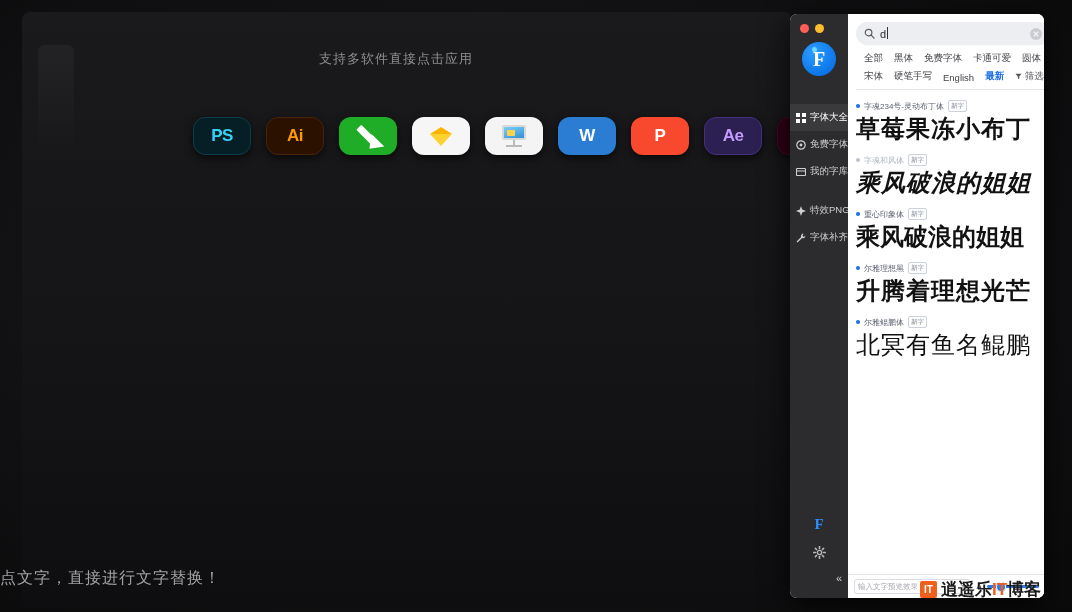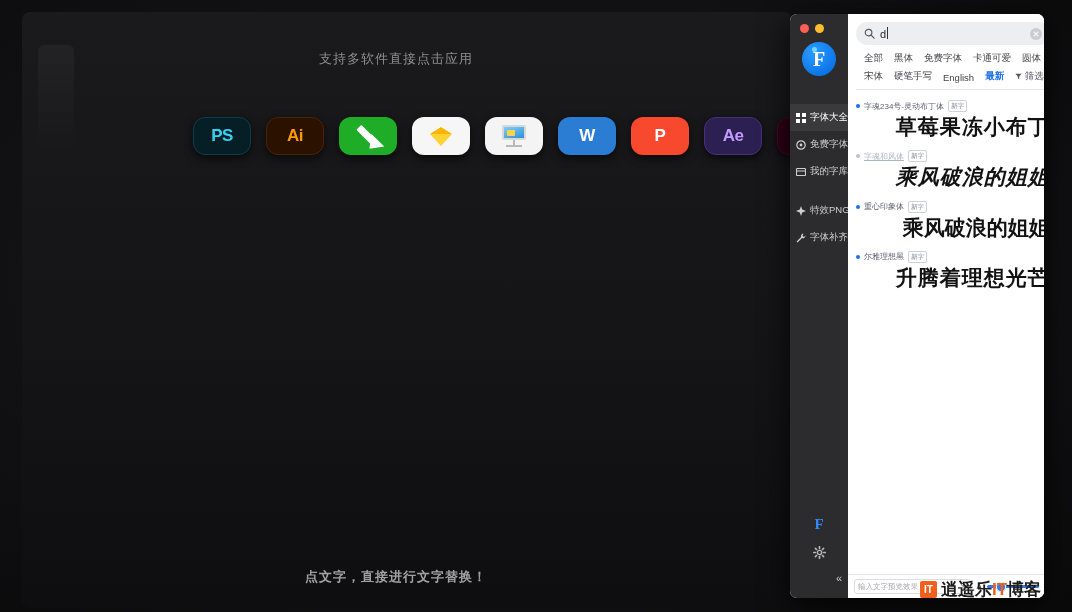--- a/index.html
+++ b/index.html
@@ -26,22 +26,22 @@
     position: absolute; left: 38px; top: 45px; width: 36px; height: 105px;
     background: linear-gradient(180deg,#242427,#18181a);
     border-radius: 6px; opacity: .9;
   }
 
   .hint-top {
     position: absolute; left: 0; top: 50px; width: 792px; text-align: center;
     color: #8e8e92; font-size: 13px; letter-spacing: 1px;
   }
   .hint-bottom {
-    position: absolute; left: 0; top: 568px; width: 792px; text-align: center;
-    color: #a0a0a4; font-size: 13px; letter-spacing: 1px; font-weight: bold;
+    position: absolute; left: 0; top: 568px; width: 792px; 
+    color: #a0a0a4; font-size: 16px; letter-spacing: 1px;
   }
 
   
   .app-row {
     position: absolute; left: 193px; top: 117px;
     display: flex; gap: 15px; align-items: center;
   }
   .app-icon {
     width: 58px; height: 38px; border-radius: 12px;
     display: flex; align-items: center; justify-content: center;
@@ -175,28 +175,28 @@
   .fchip.funnel { color: #55555c; }
 
   .divider { height: 1px; background: #e8e8ec; margin: 0 0 0 0; }
 
   .fontlist { flex: 1; overflow: hidden; position: relative; background:#fff; }
   .fitem { padding: 6px 8px 4px 8px; }
   .fmeta { display: flex; align-items: center; gap: 4px; margin-bottom: 2px; }
   .fdot { width: 4px; height: 4px; border-radius: 50%; background: #1a6fe8; flex: none; }
   .fdot.grey { background: #b9c2cf; }
   .fname { font-size: 8px; color: #5c6270; white-space: nowrap; }
-  .fname.grey { color: #aeb4c0; text-decoration: underline; }
+  .fname.grey { color: #aeb4c0; }
   .newtag {
     font-size: 6.5px; color: #7b8292; border: 1px solid #ccd2dc;
     padding: 0 2px; border-radius: 2px; line-height: 10px; flex:none;
   }
   .fsample {
-    font-size: 21px; color: #121212; letter-spacing: 1px; white-space: nowrap;
-    line-height: 1.25; text-align: right;
+    font-size: 24px; color: #121212; letter-spacing: 1px; white-space: nowrap;
+    line-height: 1.25; text-align: left;
   }
   .s-round  { font-weight: bold; font-family: "DejaVu Sans", sans-serif; }
   .s-brush  { font-style: italic; font-weight: bold; font-family: "DejaVu Serif", serif; }
   .s-heavy  { font-weight: bold; letter-spacing: 0px; font-family:"DejaVu Sans",sans-serif; }
   .s-serif  { font-family: "Liberation Serif", serif; font-weight: bold; }
   .s-black  { font-weight: bold; font-family: Liberation Serif, serif; }
   .s-kai    { font-family: "DejaVu Serif", serif; }
 
   .fa-bottom {
     height: 24px; border-top: 1px solid #e6e6ea; background: #fff;
@@ -420,20 +420,28 @@
 
         <div class="fitem">
           <div class="fmeta">
             <span class="fdot"></span>
             <span class="fname">尔雅理想黑</span>
             <span class="newtag">新字</span>
           </div>
           <div class="fsample s-black">升腾着理想光芒</div>
         </div>
 
+        <div class="fitem">
+          <div class="fmeta">
+            <span class="fdot"></span>
+            <span class="fname">尔雅鲲鹏体</span>
+            <span class="newtag">新字</span>
+          </div>
+          <div class="fsample s-kai">北冥有鱼名鲲鹏</div>
+        </div>
 
       </div>
 
       <div class="fa-bottom">
         <div class="prev-input">
           <span>输入文字预览效果</span>
           <span class="caret-dn"></span>
         </div>
         <span class="a-small">A</span>
         <div class="slider">

